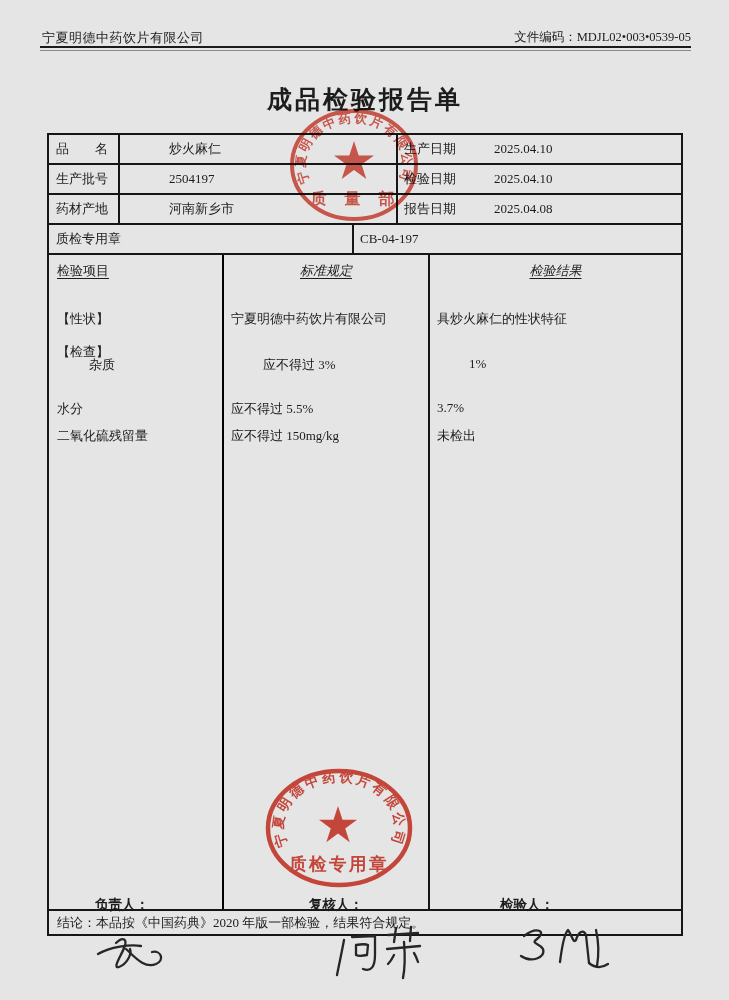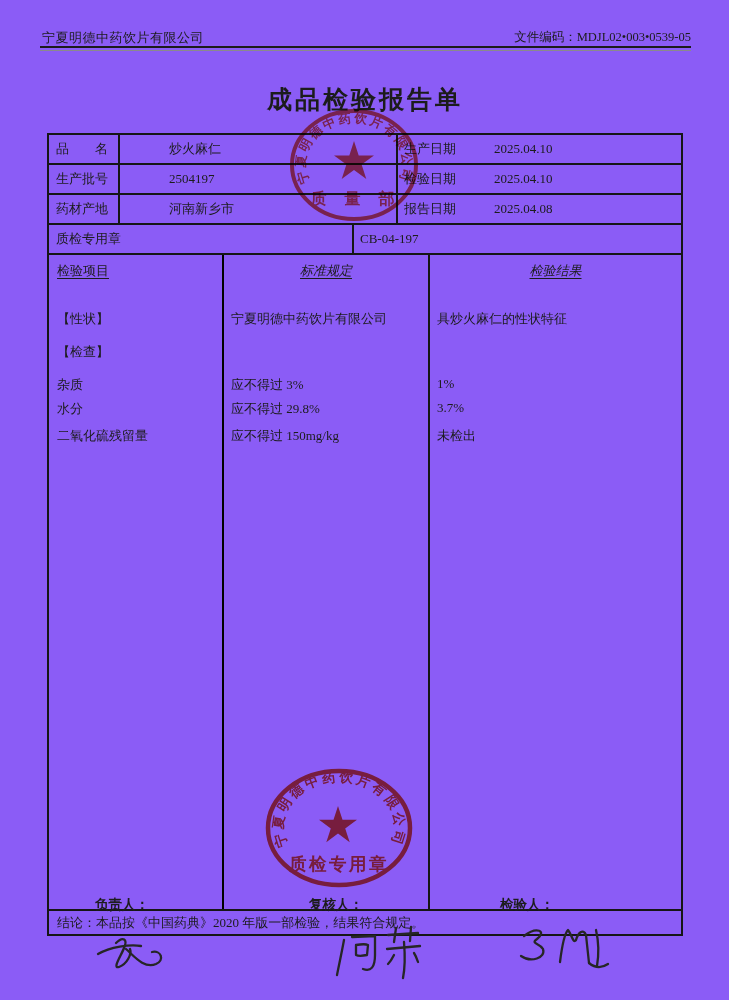--- a/index.html
+++ b/index.html
@@ -1,17 +1,17 @@
 <!DOCTYPE html>
 <html><head>
 <meta charset="utf-8">
 <style>
   html,body{margin:0;padding:0;background:#ffffff;}
   .page{
-    position:relative;width:729px;height:1000px;background:#8b5cf6;
+    position:relative;width:729px;height:1000px;background:#e5e5e5;
     font-family:"Liberation Serif","DejaVu Serif",serif;color:#1c1c1c;overflow:hidden;
   }
   
   .hdr-left{position:absolute;left:42px;top:29px;font-size:13px;letter-spacing:.5px;}
   .hdr-right{position:absolute;right:38px;top:29px;font-size:12.5px;}
   .hdr-rule1{position:absolute;left:40px;top:46px;width:651px;height:2px;background:#1b1b1b;}
   .hdr-rule2{position:absolute;left:40px;top:50px;width:651px;height:1px;background:#8a8a8a;}
   
   .title{position:absolute;left:47px;top:83px;width:636px;text-align:center;
          font-size:25px;font-weight:700;letter-spacing:3px;}
@@ -33,21 +33,21 @@
   .rc{position:relative;box-sizing:border-box;height:100%;}
   .rc1{width:175px;border-right:2px solid #000000;}
   .rc2{width:206px;border-right:2px solid #161616;}
   .rc3{flex:1;}
   .rhead{position:absolute;top:7px;text-decoration:underline;text-underline-offset:3px;white-space:nowrap;}
   .rc1 .rhead{left:8px;}
   .rc2 .rhead,.rc3 .rhead{left:0;width:100%;text-align:center;font-style:italic;}
   .rline{position:absolute;white-space:nowrap;}
   .rc1 .rline{left:8px;}
   .rc2 .rline,.rc3 .rline{left:7px;}
-  .t1{top:55px;} .t2{top:88px;} .t3{top:121px;} .t4{top:145px;} .t5{top:172px;}
+  .t1{top:55px;} .t2{top:88px;} .t3{top:101px;margin-left:32px;} .t4{top:145px;} .t5{top:172px;}
   
   .conclusion{flex:1;padding:3px 0 0 8px;box-sizing:border-box;white-space:nowrap;}
   .conclusion .clabel{font-weight:400;}
   
   .sig-label{position:absolute;top:896px;font-size:13.5px;font-weight:600;margin-left:48px;}
   .sl1{left:47px;} .sl2{left:261px;} .sl3{left:452px;}
   .sig-svg{position:absolute;z-index:6;}
   .sg1{left:86px;top:927px;} .sg2{left:328px;top:922px;} .sg3{left:510px;top:918px;}
   .sig-stroke{fill:none;stroke:#262626;stroke-width:2.3;stroke-linecap:round;stroke-linejoin:round;}
   
@@ -109,21 +109,21 @@
         <div class="rline t1">【性状】</div>
         <div class="rline t2">【检查】</div>
         <div class="rline t3">杂质</div>
         <div class="rline t4">水分</div>
         <div class="rline t5">二氧化硫残留量</div>
       </div>
       <div class="rc rc2">
         <div class="rhead">标准规定</div>
         <div class="rline t1">宁夏明德中药饮片有限公司</div>
         <div class="rline t3">应不得过 3%</div>
-        <div class="rline t4">应不得过 29.8%</div>
+        <div class="rline t4">应不得过 5.5%</div>
         <div class="rline t5">应不得过 150mg/kg</div>
       </div>
       <div class="rc rc3">
         <div class="rhead">检验结果</div>
         <div class="rline t1">具炒火麻仁的性状特征</div>
         <div class="rline t3">1%</div>
         <div class="rline t4">3.7%</div>
         <div class="rline t5">未检出</div>
       </div>
     </div>

